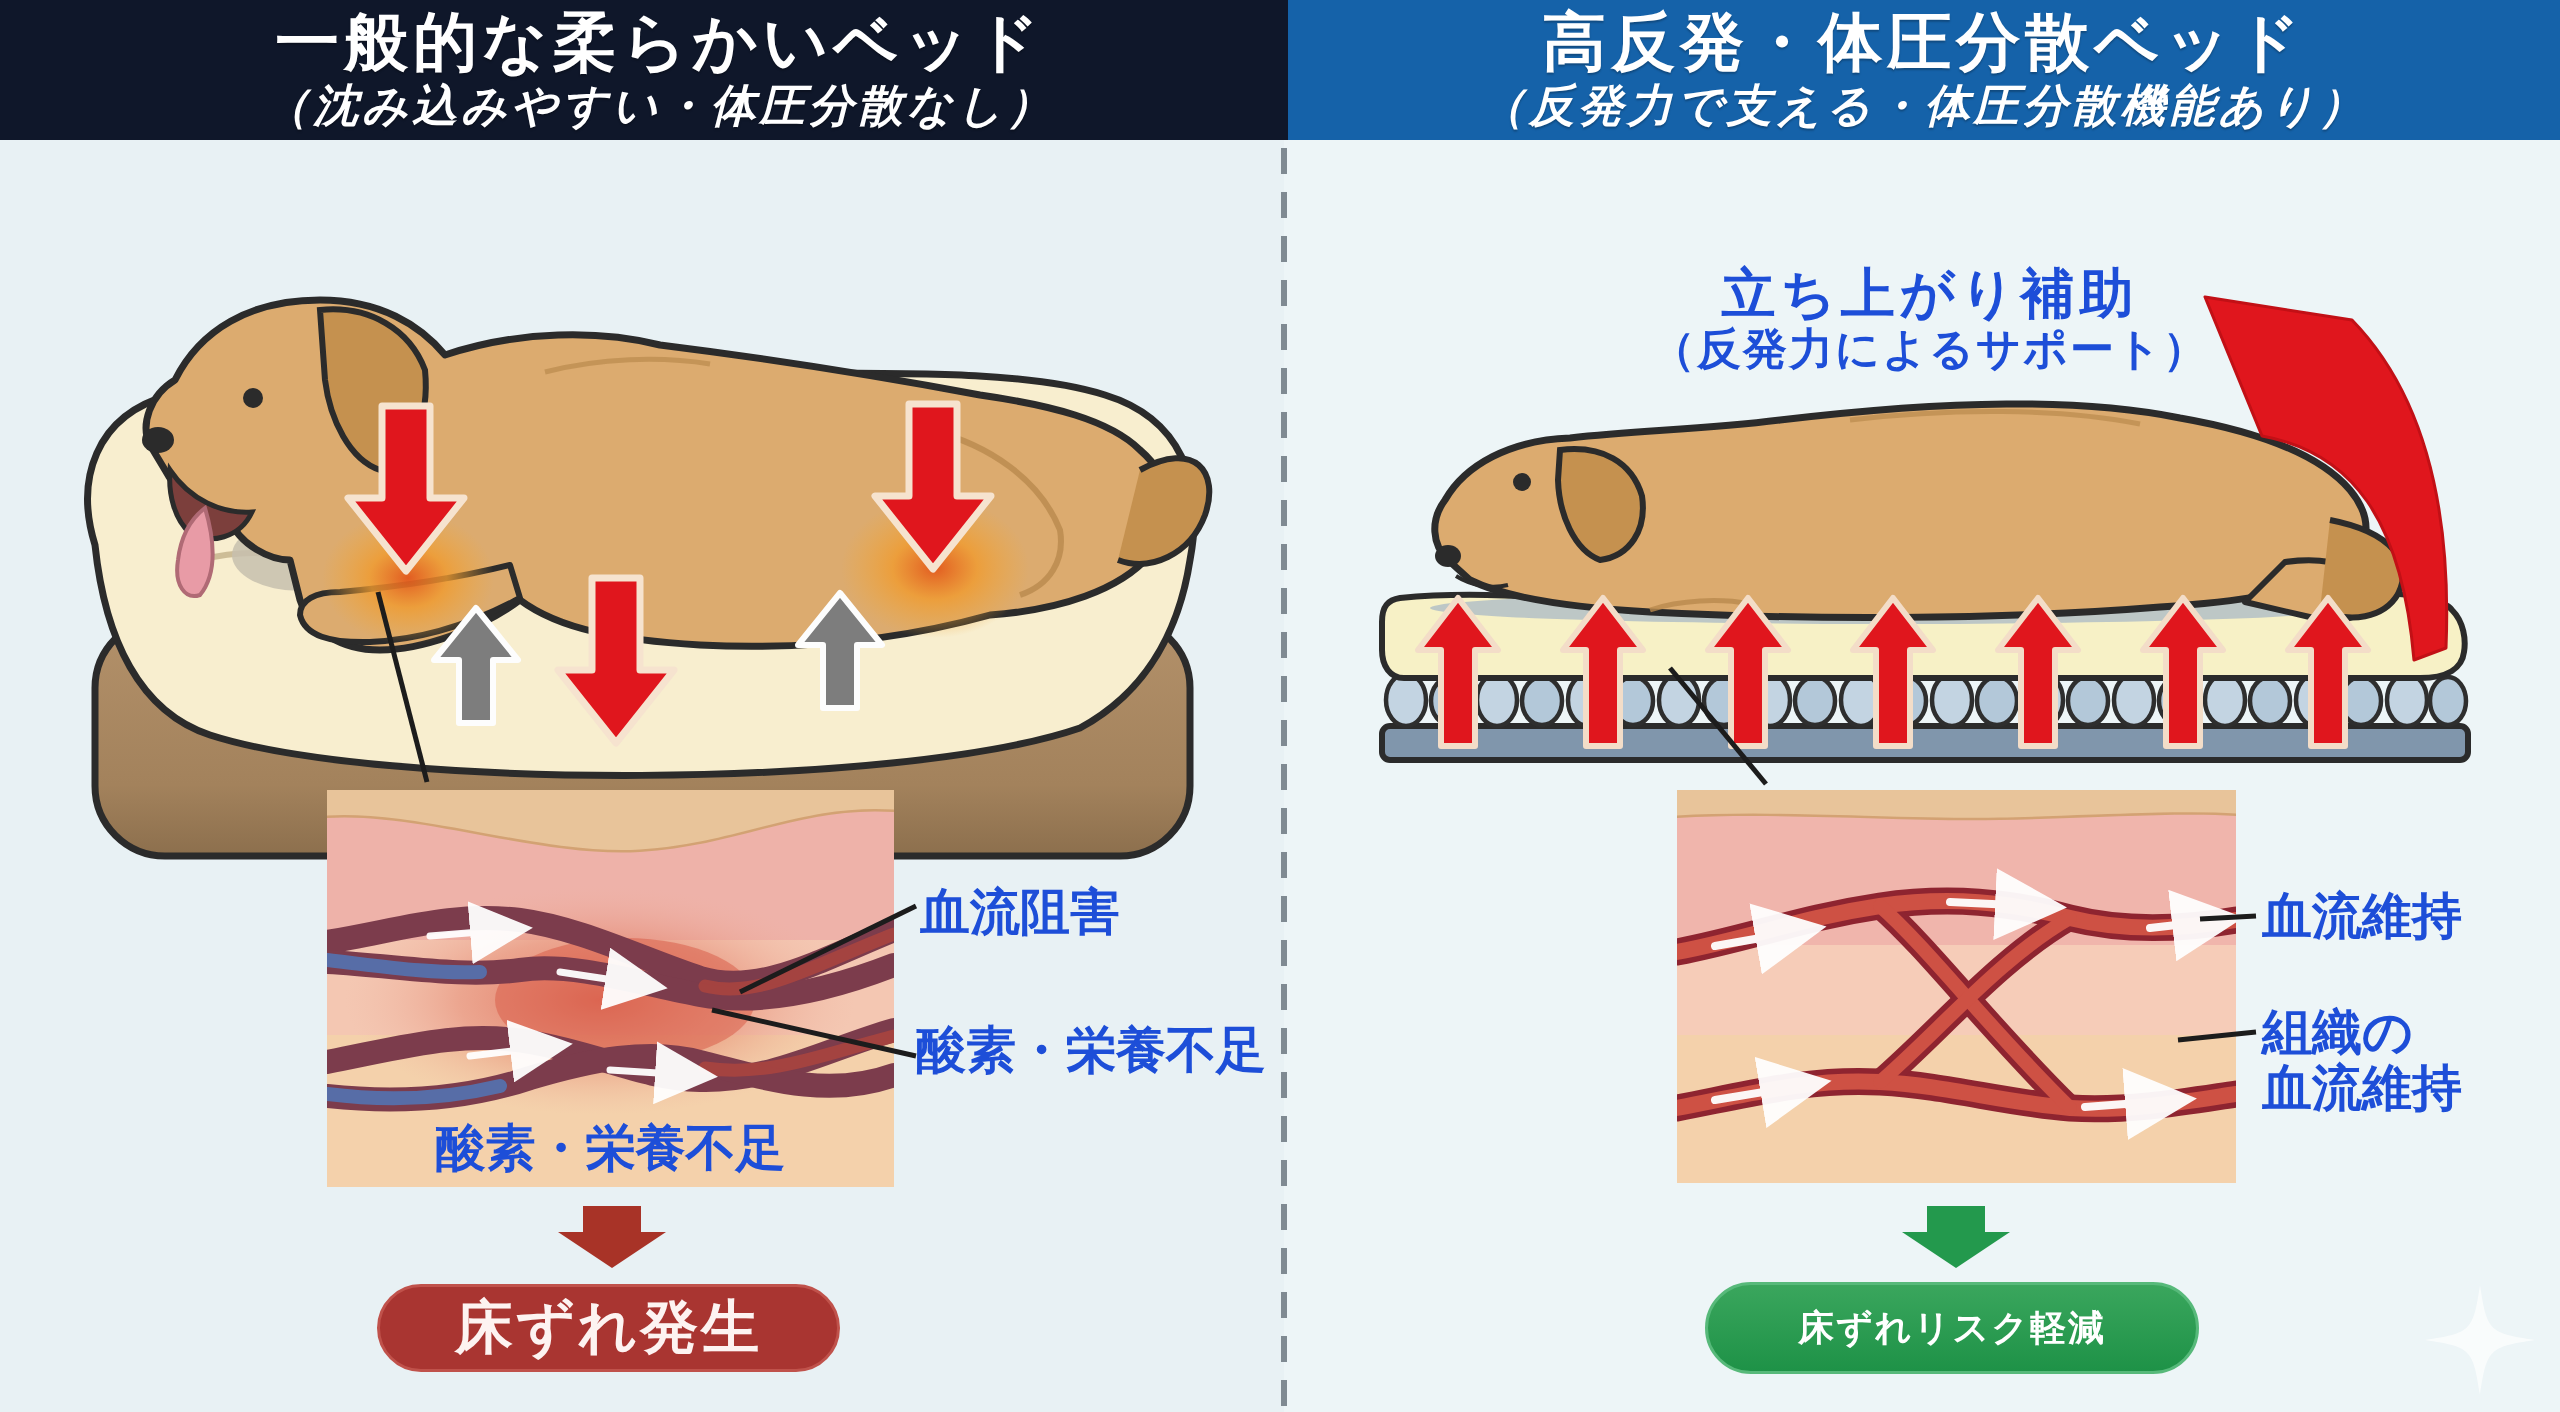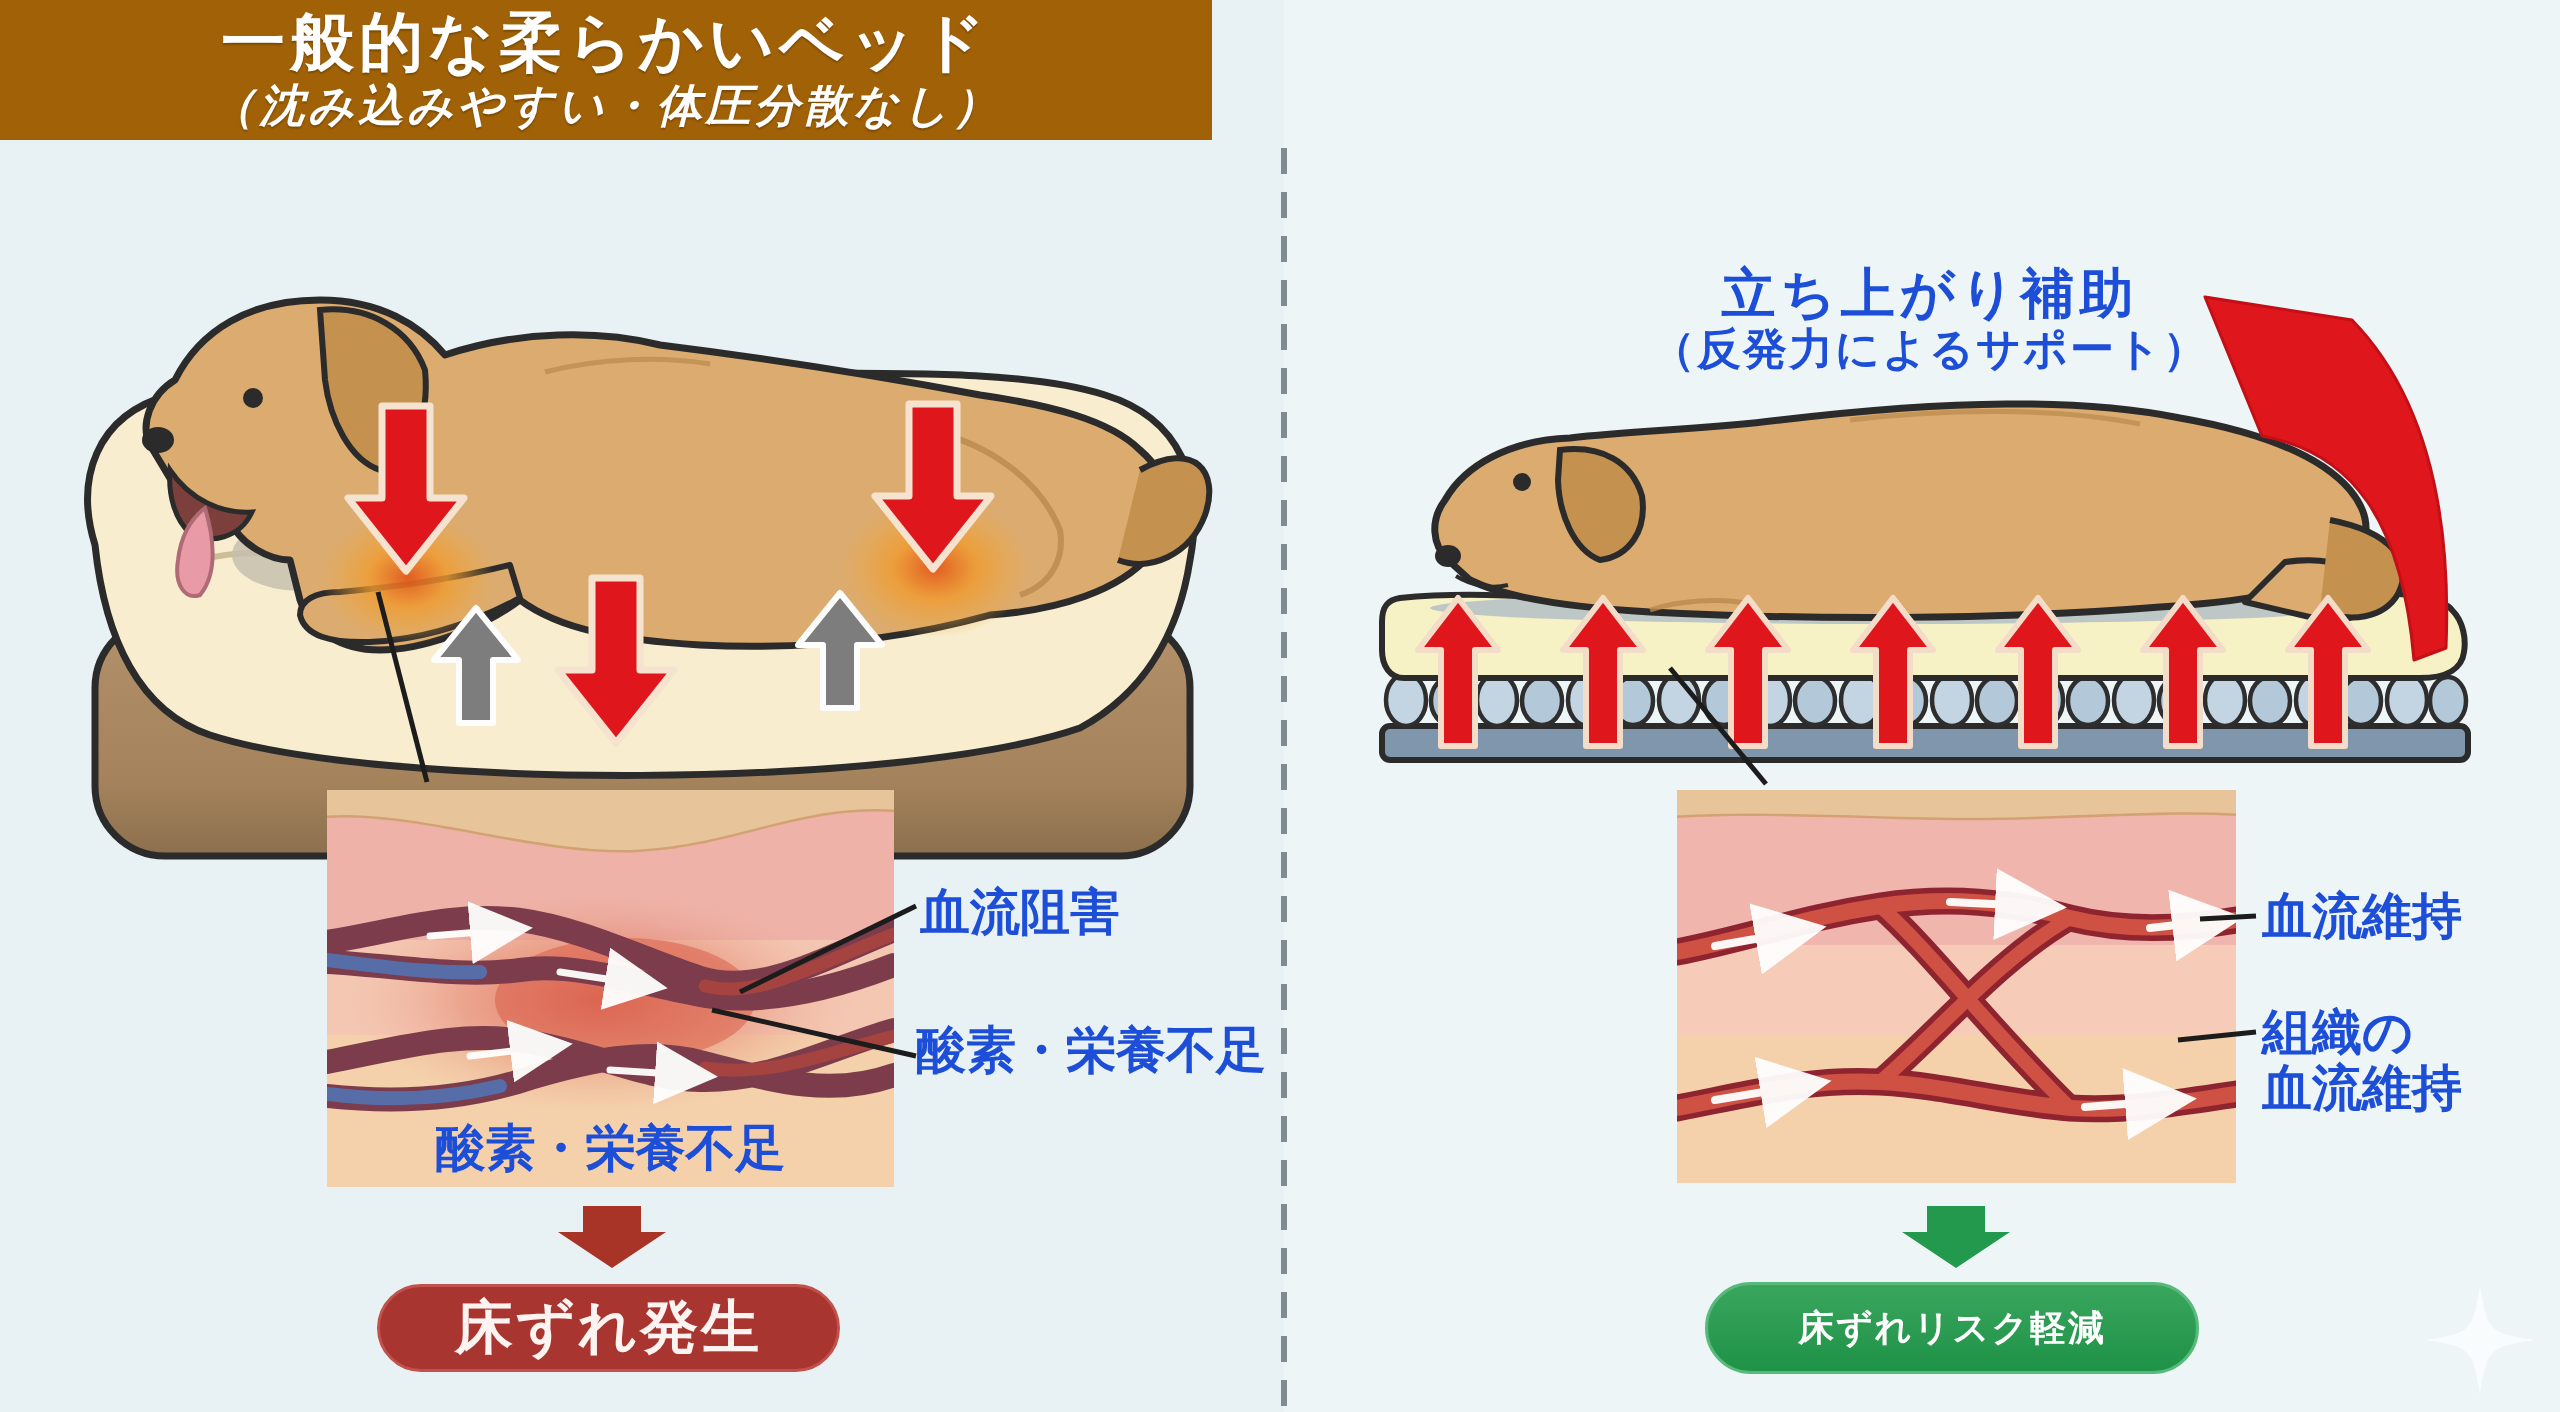--- a/index.html
+++ b/index.html
@@ -7,21 +7,21 @@
          font-family:"Liberation Sans","DejaVu Sans",sans-serif;}
   .abs{position:absolute;}
   .jp{font-weight:700;color:#1d4ed8;}
   
   .hdr{display:flex;flex-direction:column;align-items:center;justify-content:center;
        height:140px;top:0;}
   .hdr-title{font-size:64px;line-height:72px;letter-spacing:5px;color:#ffffff;font-weight:700;
              text-shadow:0 2px 2px rgba(0,0,0,.25);white-space:nowrap;}
   .hdr-sub{font-size:45px;line-height:56px;letter-spacing:4px;color:#ffffff;font-weight:700;
            text-shadow:0 2px 2px rgba(0,0,0,.25);white-space:nowrap;font-style:italic;}
-  .hdr-left{left:0;width:1212px;background:#a16207;}
+  .hdr-left{left:0;width:1320px;background:#0f172a;}
   .hdr-right{left:1288px;width:1272px;background:#1562a9;}
   
   .lbl{font-size:50px;line-height:56px;white-space:nowrap;}
   .cap{font-size:50px;line-height:56px;text-align:center;white-space:nowrap;}
   .support{width:600px;text-align:center;}
   .support-1{font-size:54px;line-height:62px;letter-spacing:5px;white-space:nowrap;}
   .support-2{font-size:44px;line-height:50px;letter-spacing:2px;white-space:nowrap;}
   
   .badge{display:flex;align-items:center;justify-content:center;white-space:nowrap;}
   .badge-red{left:377px;top:1284px;width:463px;height:88px;border-radius:46px;
@@ -251,20 +251,24 @@
     <polygon points="1927,1206 1985,1206 1985,1232 2010,1232 1956,1268 1902,1232 1927,1232" fill="#23994d"></polygon>
 
     <path d="M2480,1285 C2487,1331 2489,1333 2535,1340 C2489,1347 2487,1349 2480,1395
              C2473,1349 2471,1347 2425,1340 C2471,1333 2473,1331 2480,1285 Z" fill="#ffffff" opacity="0.65"></path>
   </svg>
 
   <div class="abs hdr hdr-left">
     <div class="hdr-title">一般的な柔らかいベッド</div>
     <div class="hdr-sub">（沈み込みやすい・体圧分散なし）</div>
   </div>
+  <div class="abs hdr hdr-right">
+    <div class="hdr-title">高反発・体圧分散ベッド</div>
+    <div class="hdr-sub">（反発力で支える・体圧分散機能あり）</div>
+  </div>
 
   <div class="abs jp support" style="left:1630px;top:262px">
     <div class="support-1">立ち上がり補助</div>
     <div class="support-2">（反発力によるサポート）</div>
   </div>
 
   <div class="abs jp lbl" style="left:920px;top:884px">血流阻害</div>
   <div class="abs jp lbl" style="left:916px;top:1022px">酸素・栄養不足</div>
   <div class="abs jp cap" style="left:327px;top:1120px;width:567px">酸素・栄養不足</div>
 

